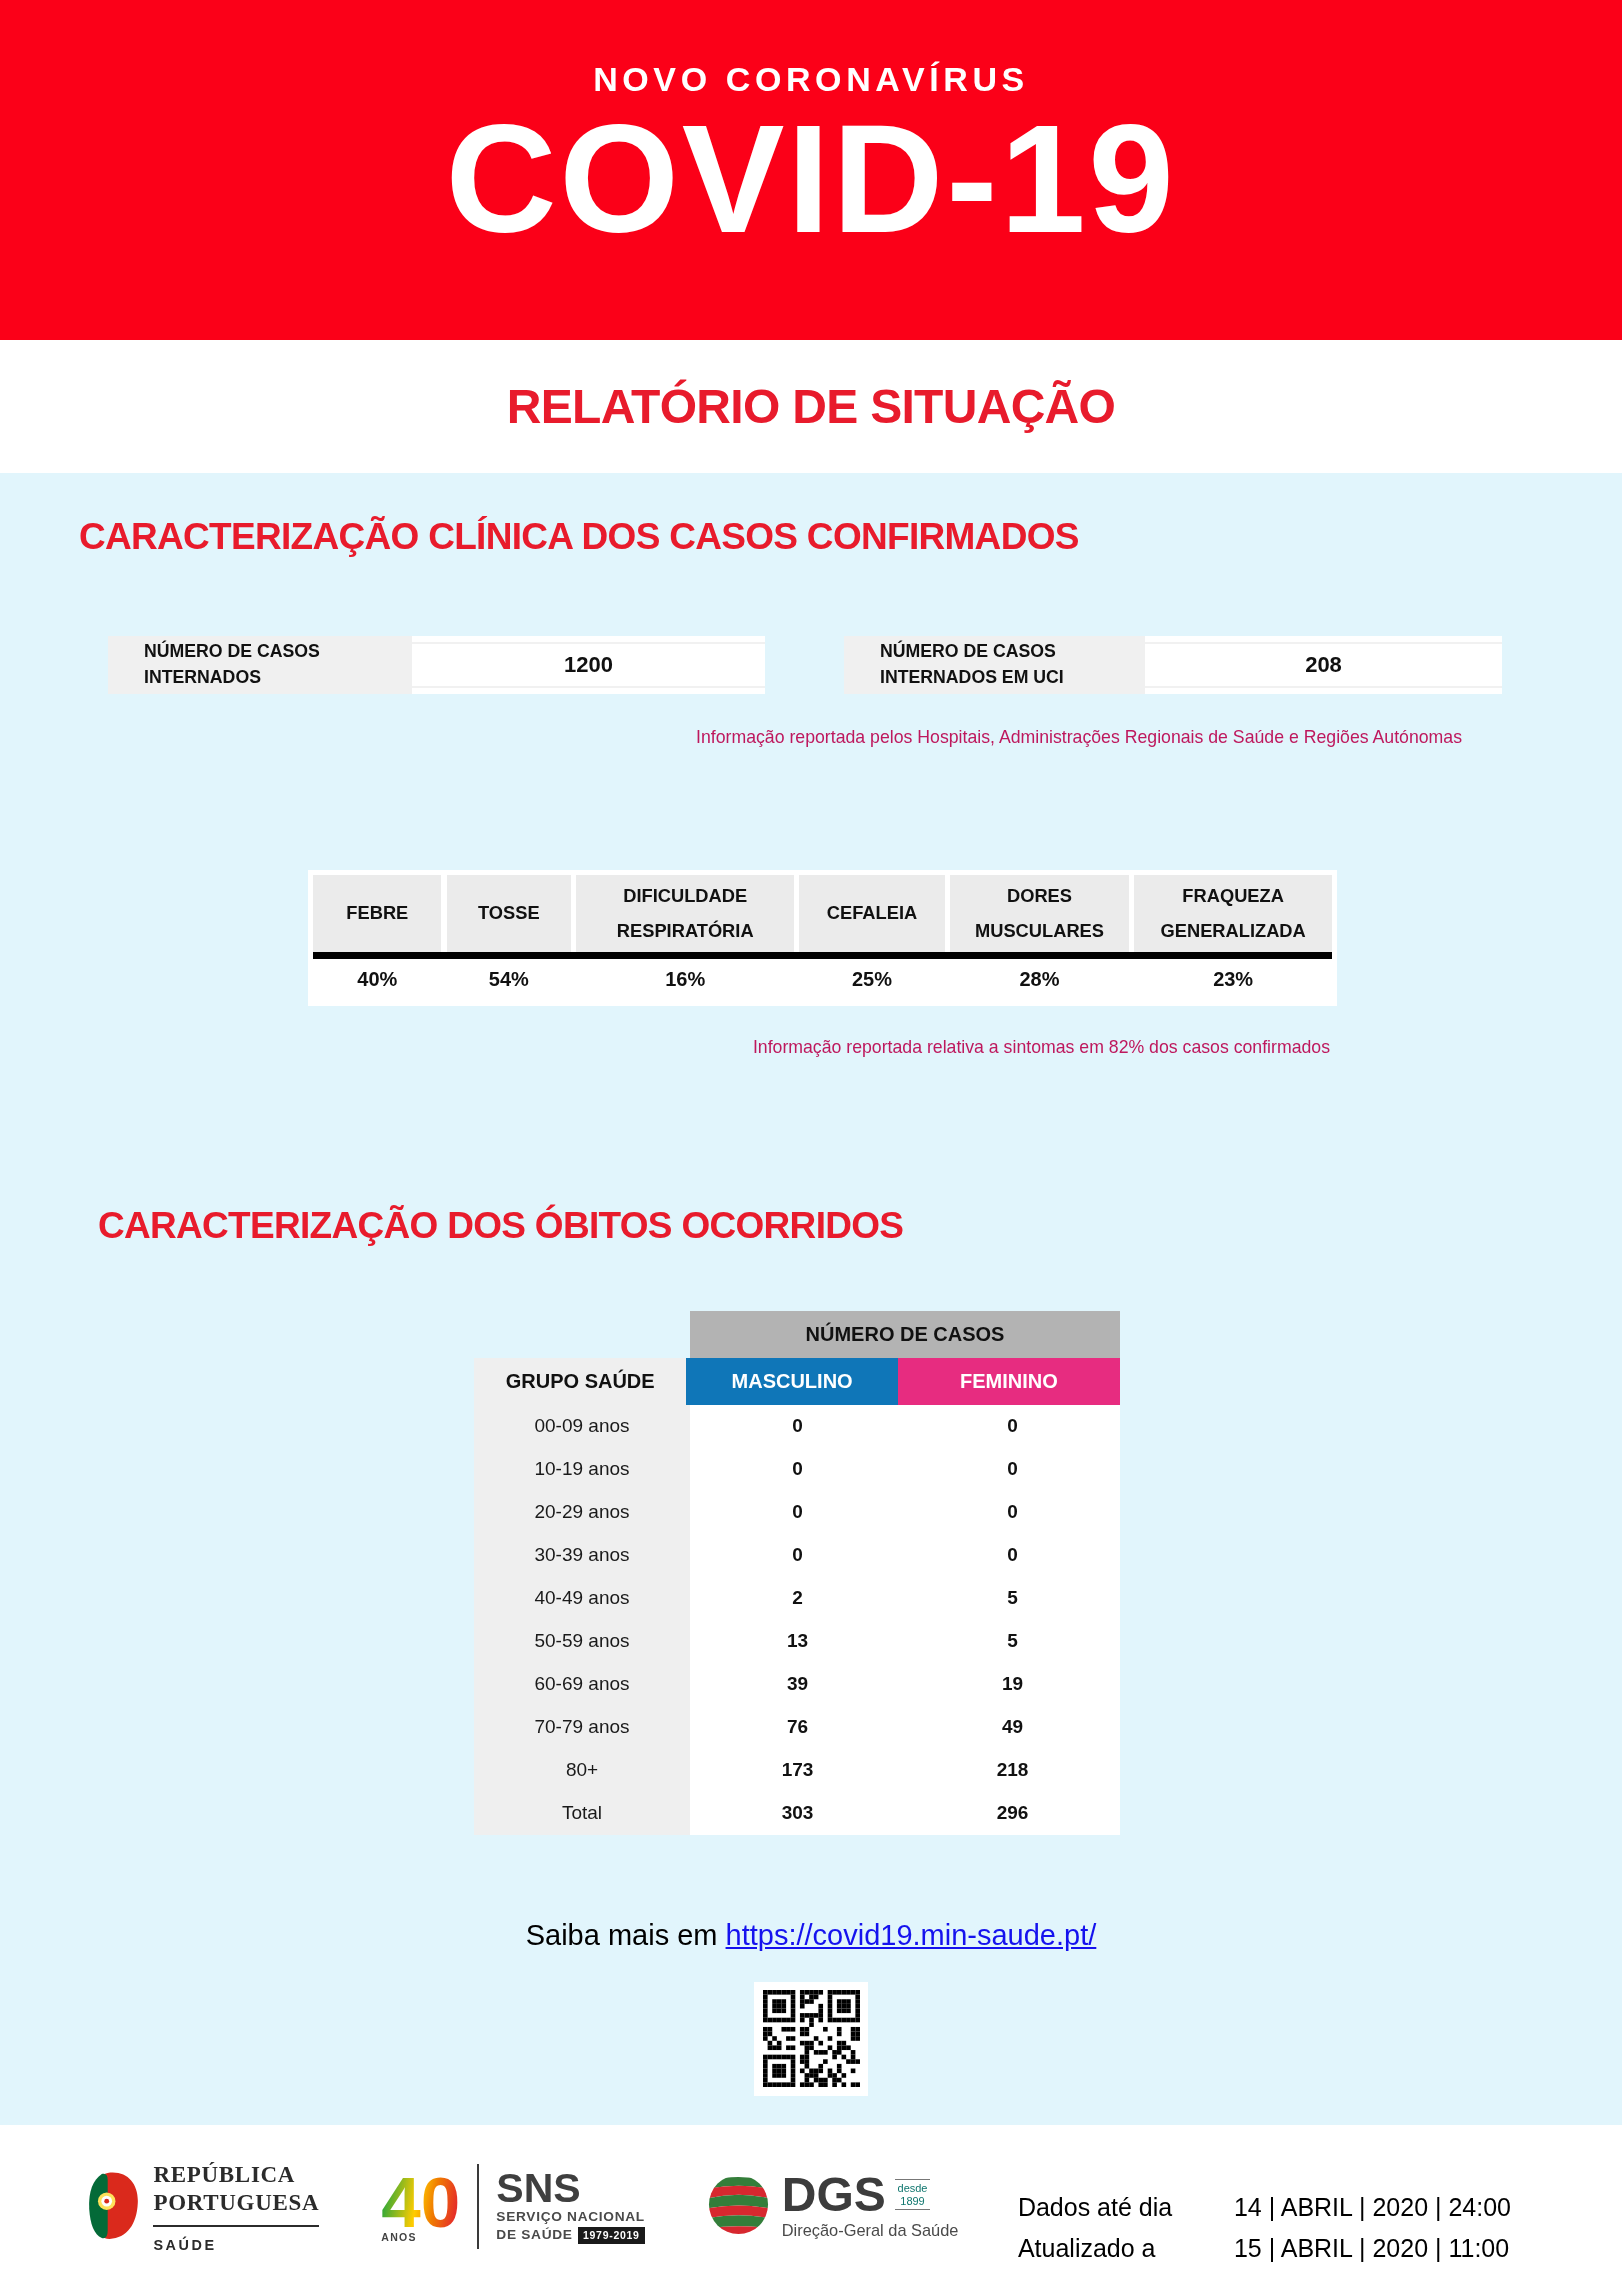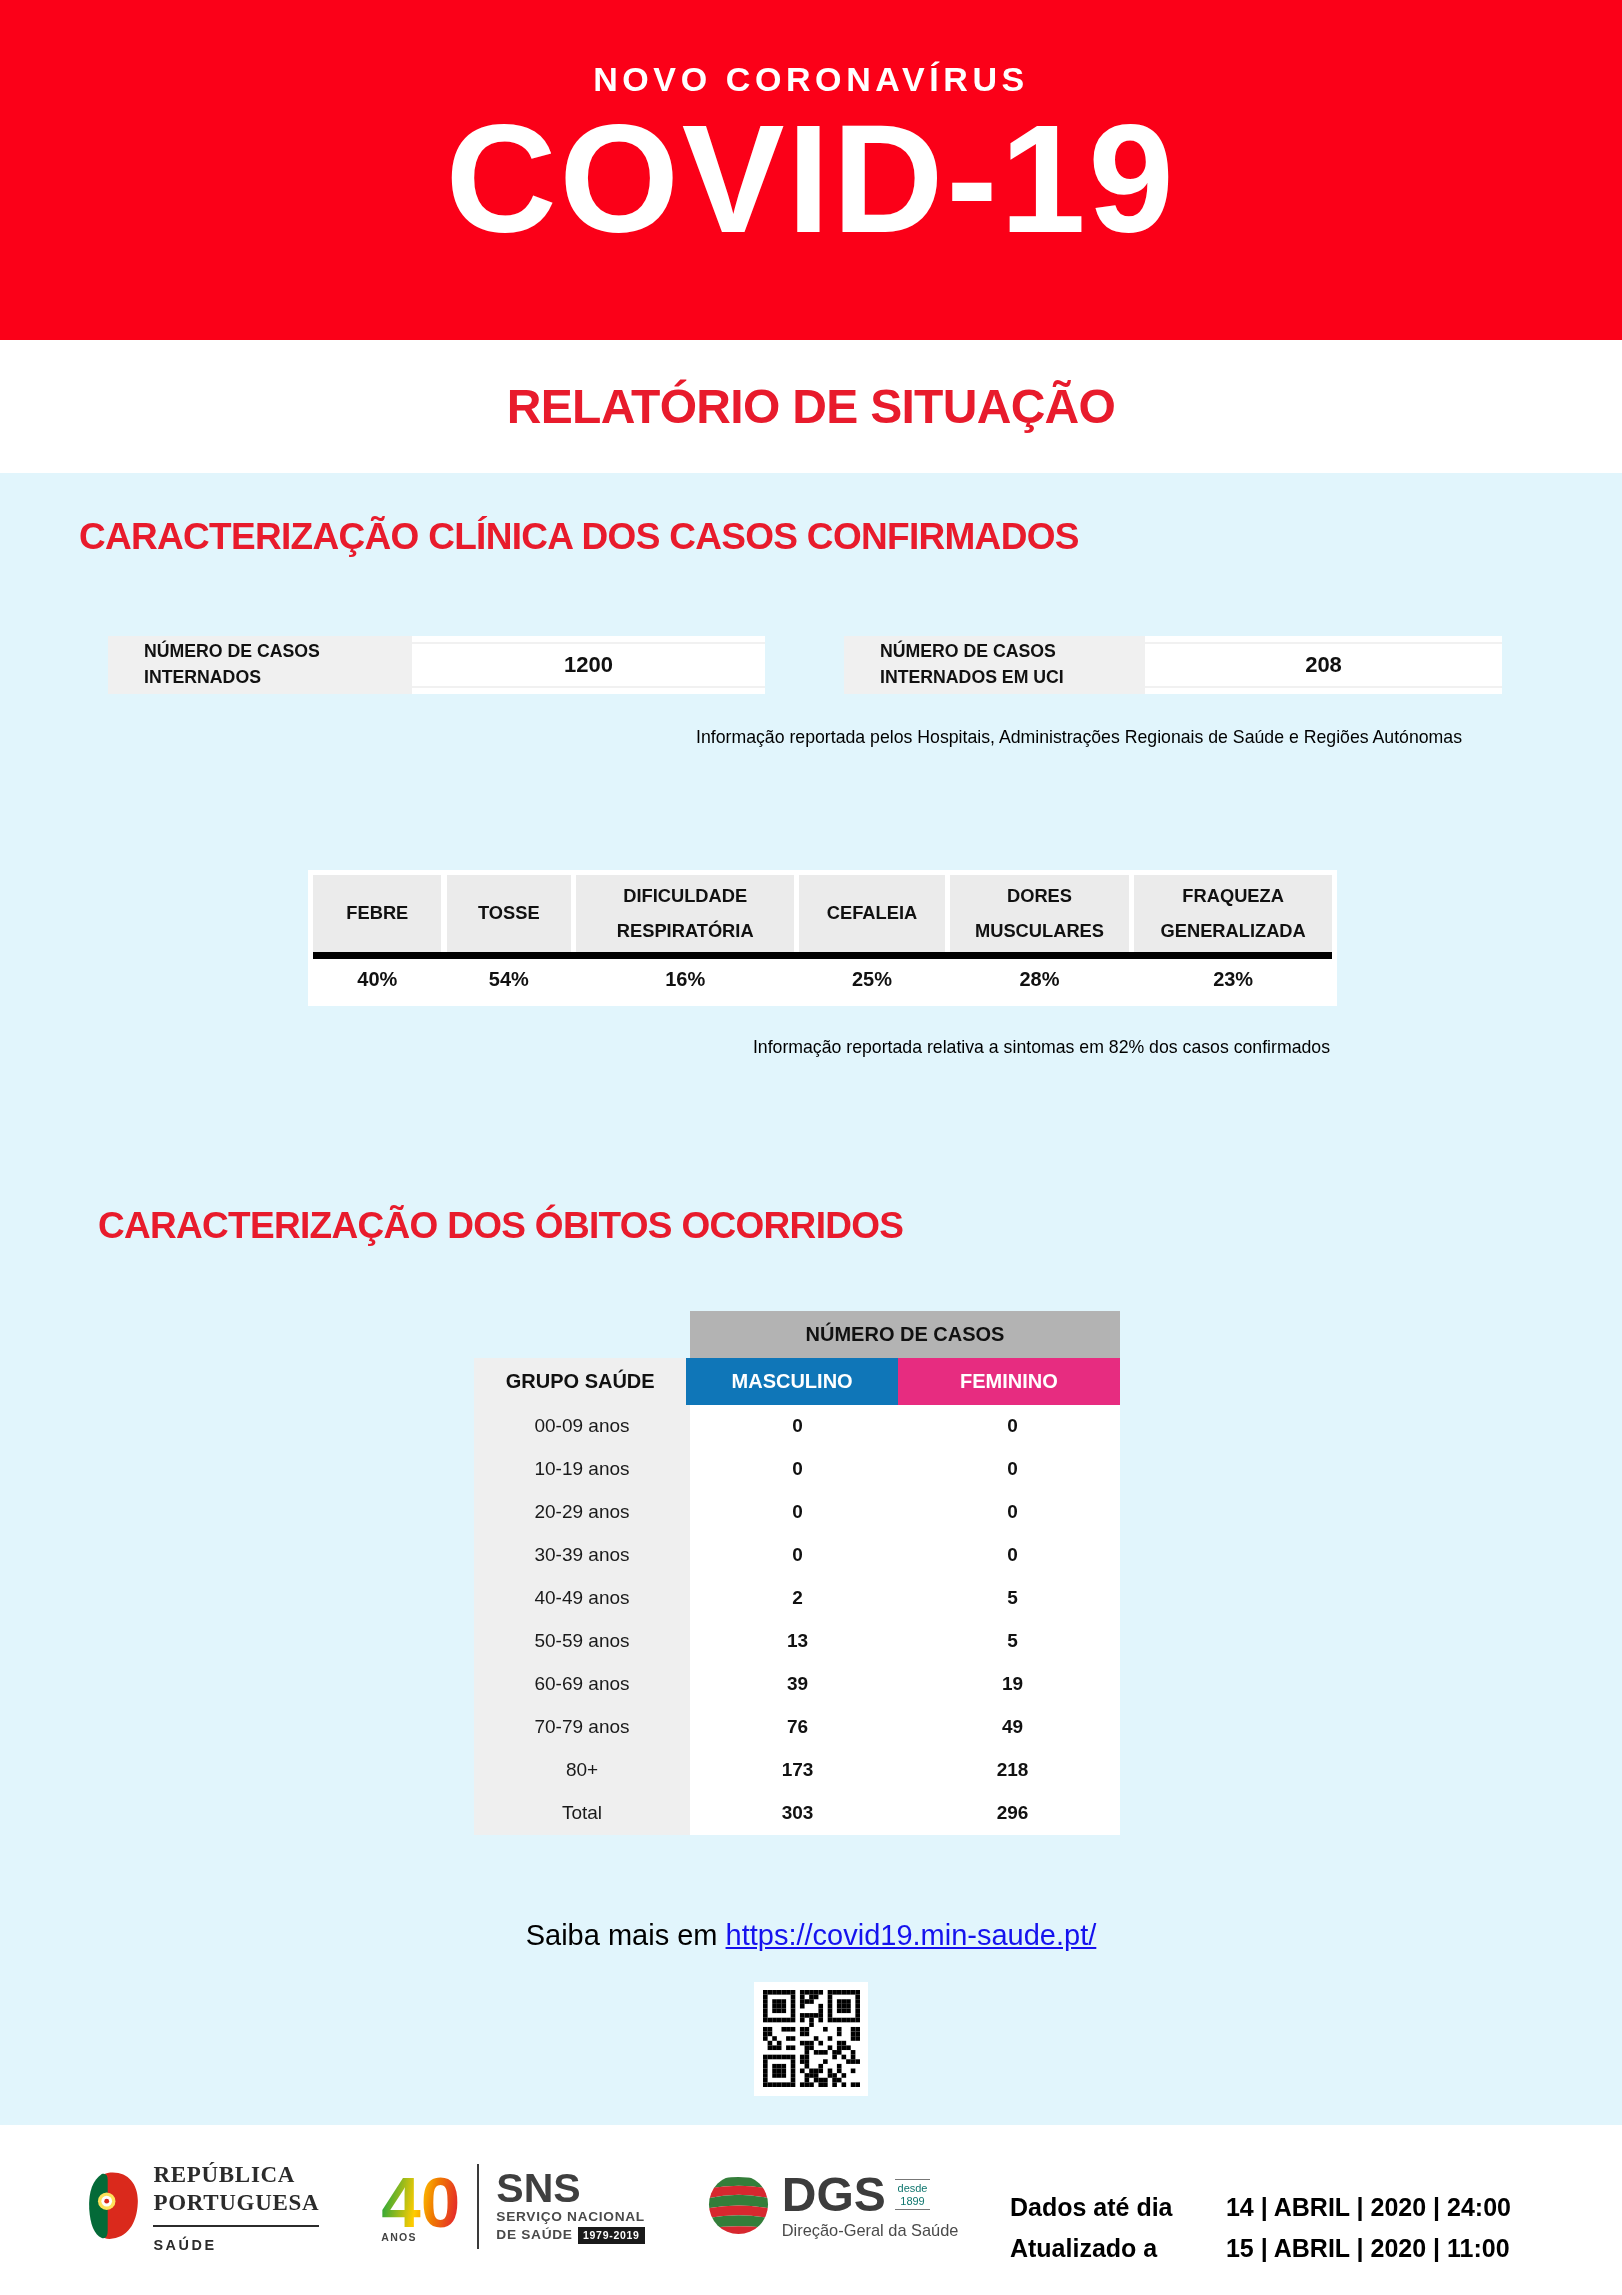--- a/index.html
+++ b/index.html
@@ -42,21 +42,21 @@
   .stat + .stat{margin-left:79px;}
   .stat-label{background:var(--stat-label-gray);display:flex;align-items:center;padding-left:36px;font-size:17.7px;font-weight:bold;line-height:1.45;}
   .stat:nth-child(1) .stat-label{width:304px;}
   .stat:nth-child(2) .stat-label{width:301px;}
   .stat-label span{display:block;max-width:209px;}
   .stat-value{background:#fff;padding:5.9px 0;}
   .stat:nth-child(1) .stat-value{width:353px;}
   .stat:nth-child(2) .stat-value{width:357px;}
   .stat-value-inner{height:100%;border-top:2.6px solid #f1f1f1;border-bottom:2.6px solid #f1f1f1;display:flex;align-items:center;justify-content:center;font-size:22px;font-weight:bold;}
 
-  .note{font-size:17.7px;color:#000000;}
+  .note{font-size:17.7px;color:#be185d;}
   .note-1{margin-top:33px;text-align:right;padding-right:160px;}
   .note-2{margin-top:31px;text-align:right;padding-right:292px;padding-left:39px;}
 
   
   .sym-table{margin-left:308px;margin-top:122px;width:1029px;background:#fff;padding:5.2px;}
   .sym-head,.sym-vals{display:flex;}
   .sym-head .cell{background:var(--sym-header-gray);height:77px;display:flex;align-items:center;justify-content:center;text-align:center;font-size:18.3px;font-weight:bold;line-height:1.9;}
   .sym-vals .cell{background:#fff;height:41px;display:flex;align-items:center;justify-content:center;font-size:20px;font-weight:bold;}
   .sym-head .cell + .cell,.sym-vals .cell + .cell{margin-left:5.2px;}
   .cell.c1{width:130px;} .cell.c2{width:126px;} .cell.c3{width:221px;}
@@ -93,21 +93,21 @@
   .sns-div{width:2px;height:85px;background:#3a3a3a;margin:0 17px;}
   .sns-name{font-size:41px;font-weight:bold;color:#3f3f3f;line-height:0.95;}
   .sns-line{font-size:13.7px;font-weight:bold;color:#4a4a4a;letter-spacing:0.7px;line-height:1.3;}
   .sns-badge{display:inline-block;background:#1a1a1a;color:#fff;font-size:10.5px;font-weight:bold;padding:2px 5.2px;margin-left:5.2px;}
   .dgs-block{display:flex;align-items:flex-start;margin-left:62px;}
   .dgs-right{margin-left:11.8px;}
   .dgs-top{display:flex;align-items:center;}
   .dgs-name{font-size:48px;font-weight:bold;color:#3c3c3c;line-height:0.9;}
   .dgs-desde{margin-left:9.2px;font-size:11px;color:#0f766e;line-height:1.15;border-top:1.3px solid #777;border-bottom:1.3px solid #777;padding:2px 2.6px;text-align:center;}
   .dgs-sub{font-size:16.4px;color:#4a4a4a;margin-top:5.2px;}
-  .dates-block{margin-left:auto;display:grid;grid-template-columns:216px auto;row-gap:11.8px;font-size:25px;font-weight:bold;color:#000;margin-top:43px;}
+  .dates-block{margin-left:auto;display:grid;grid-template-columns:216px auto;row-gap:11.8px;font-size:25px;font-weight:normal;color:#000;margin-top:43px;}
 </style>
 </head>
 <body>
 
 <div class="page">
 
   <header class="band-red">
     <div class="kicker">NOVO CORONAVÍRUS</div>
     <div class="big-title">COVID-19</div>
   </header>

